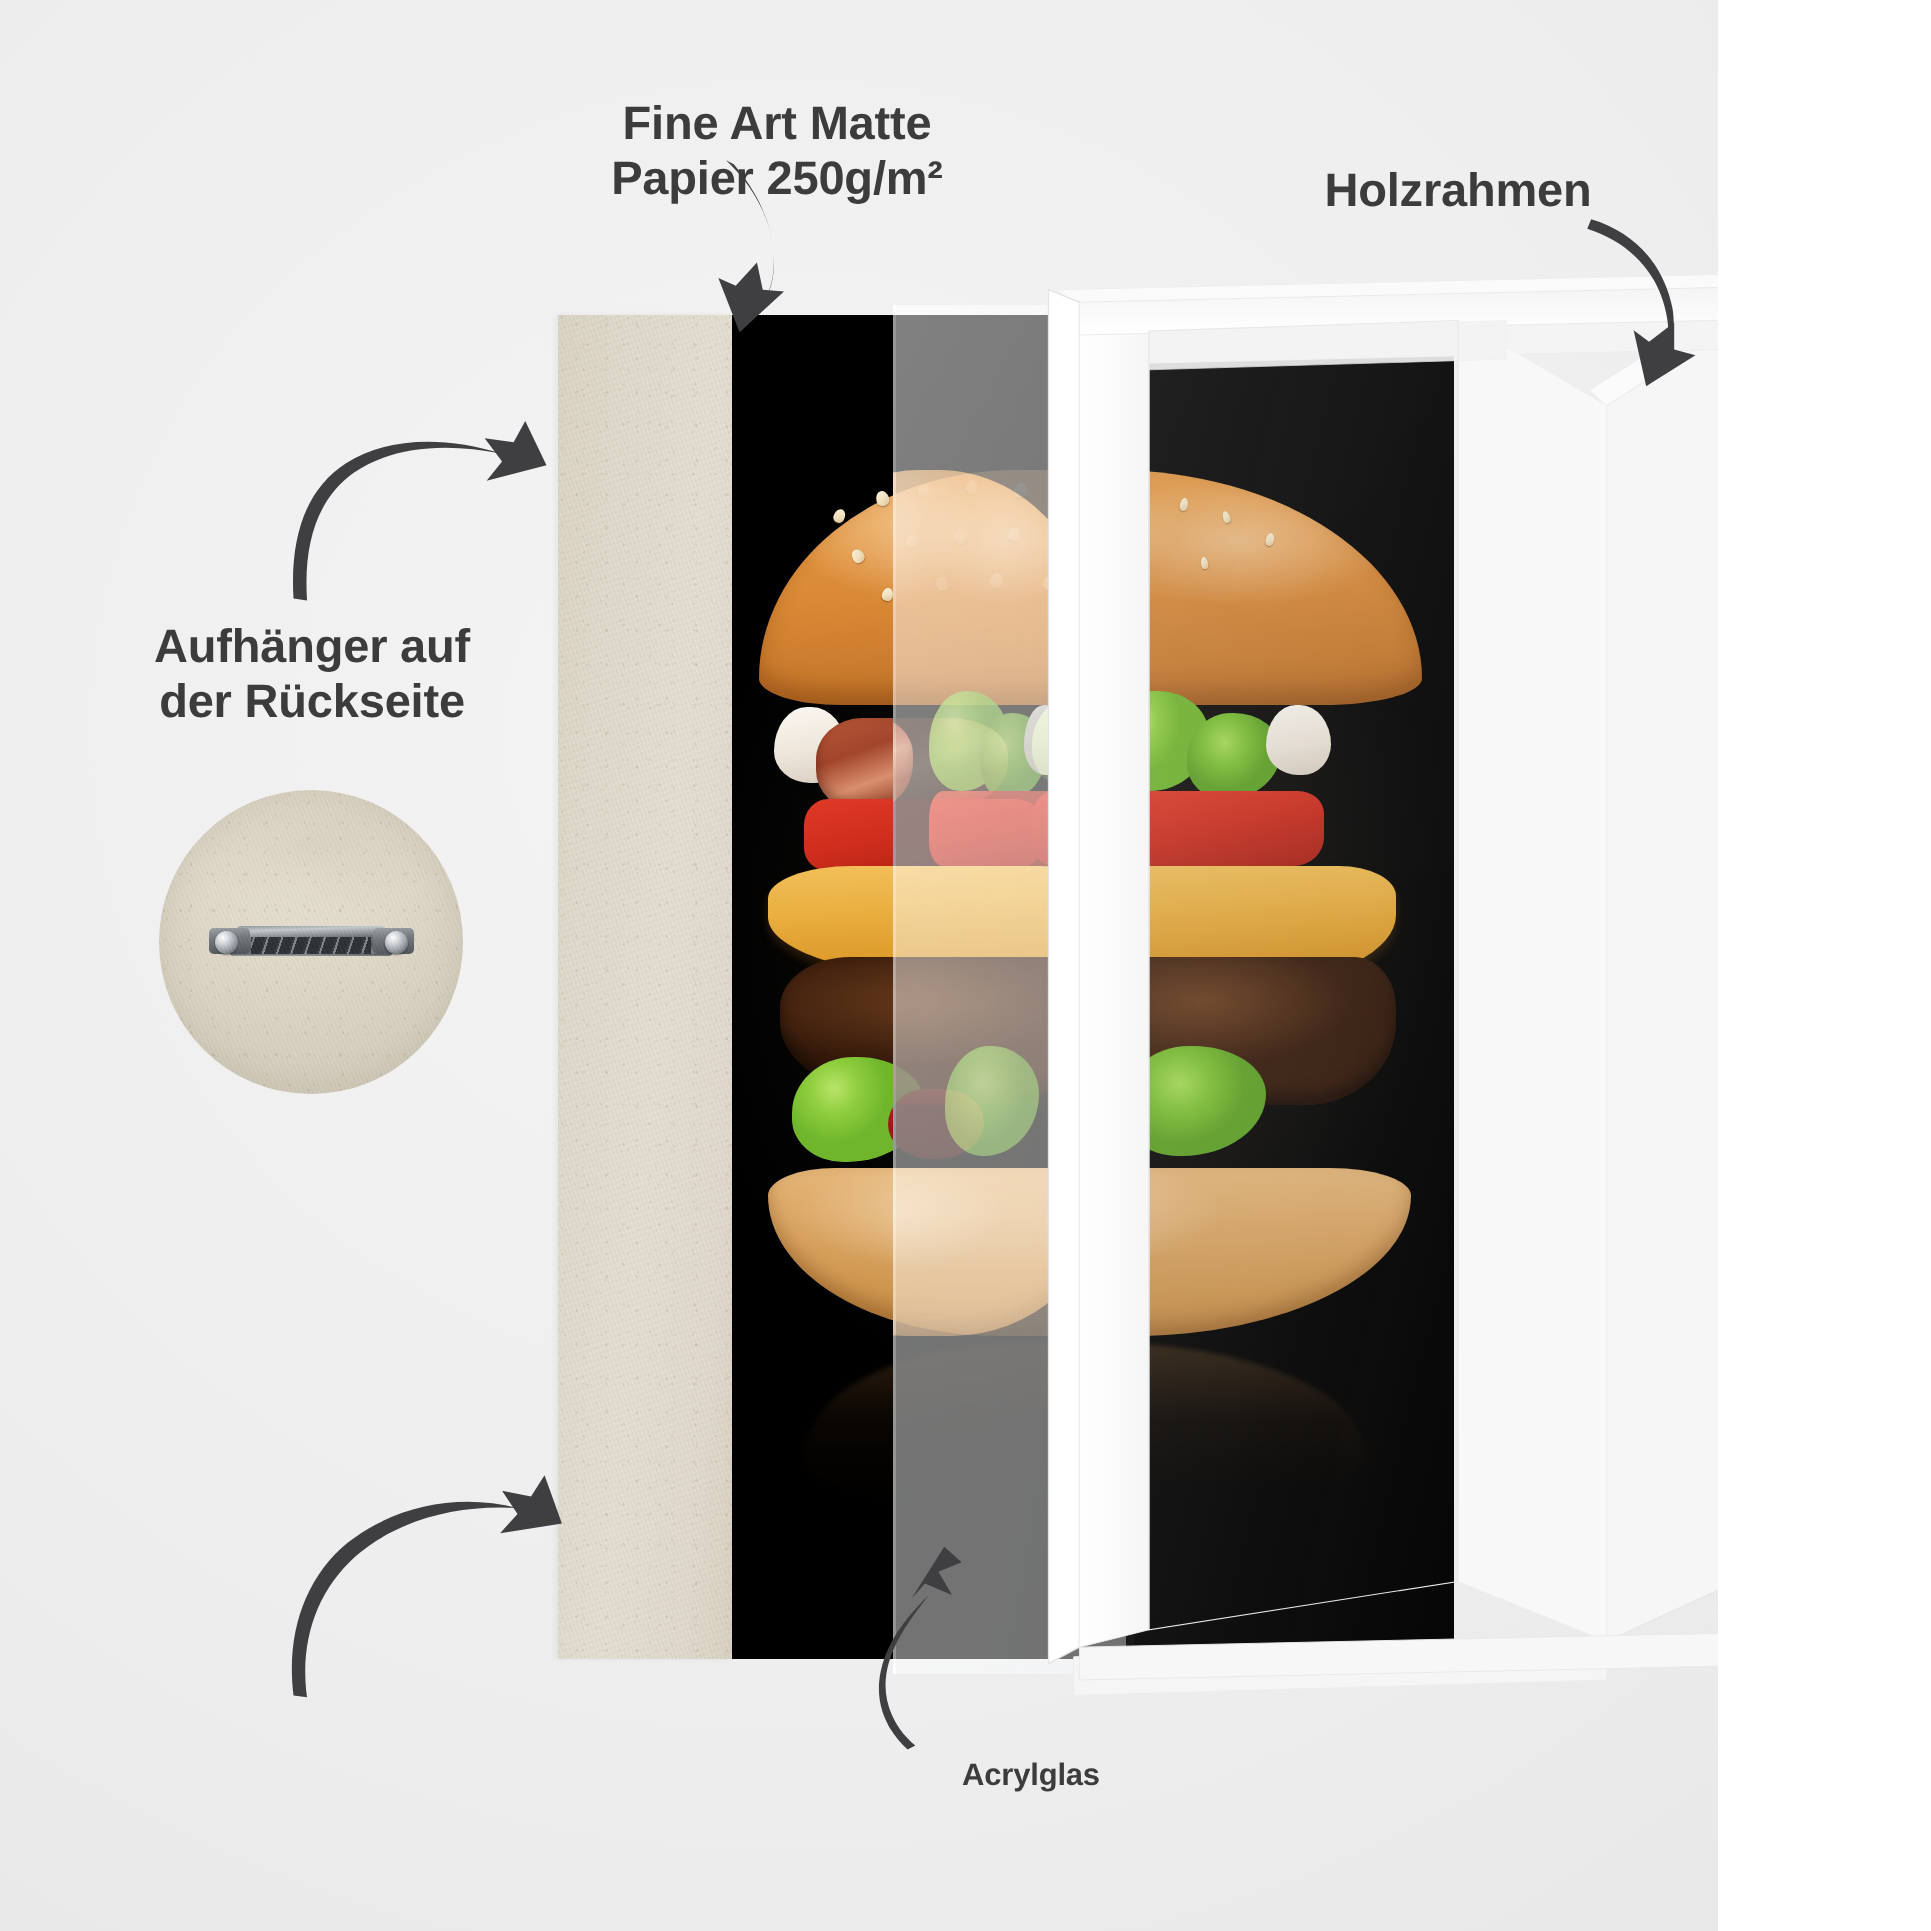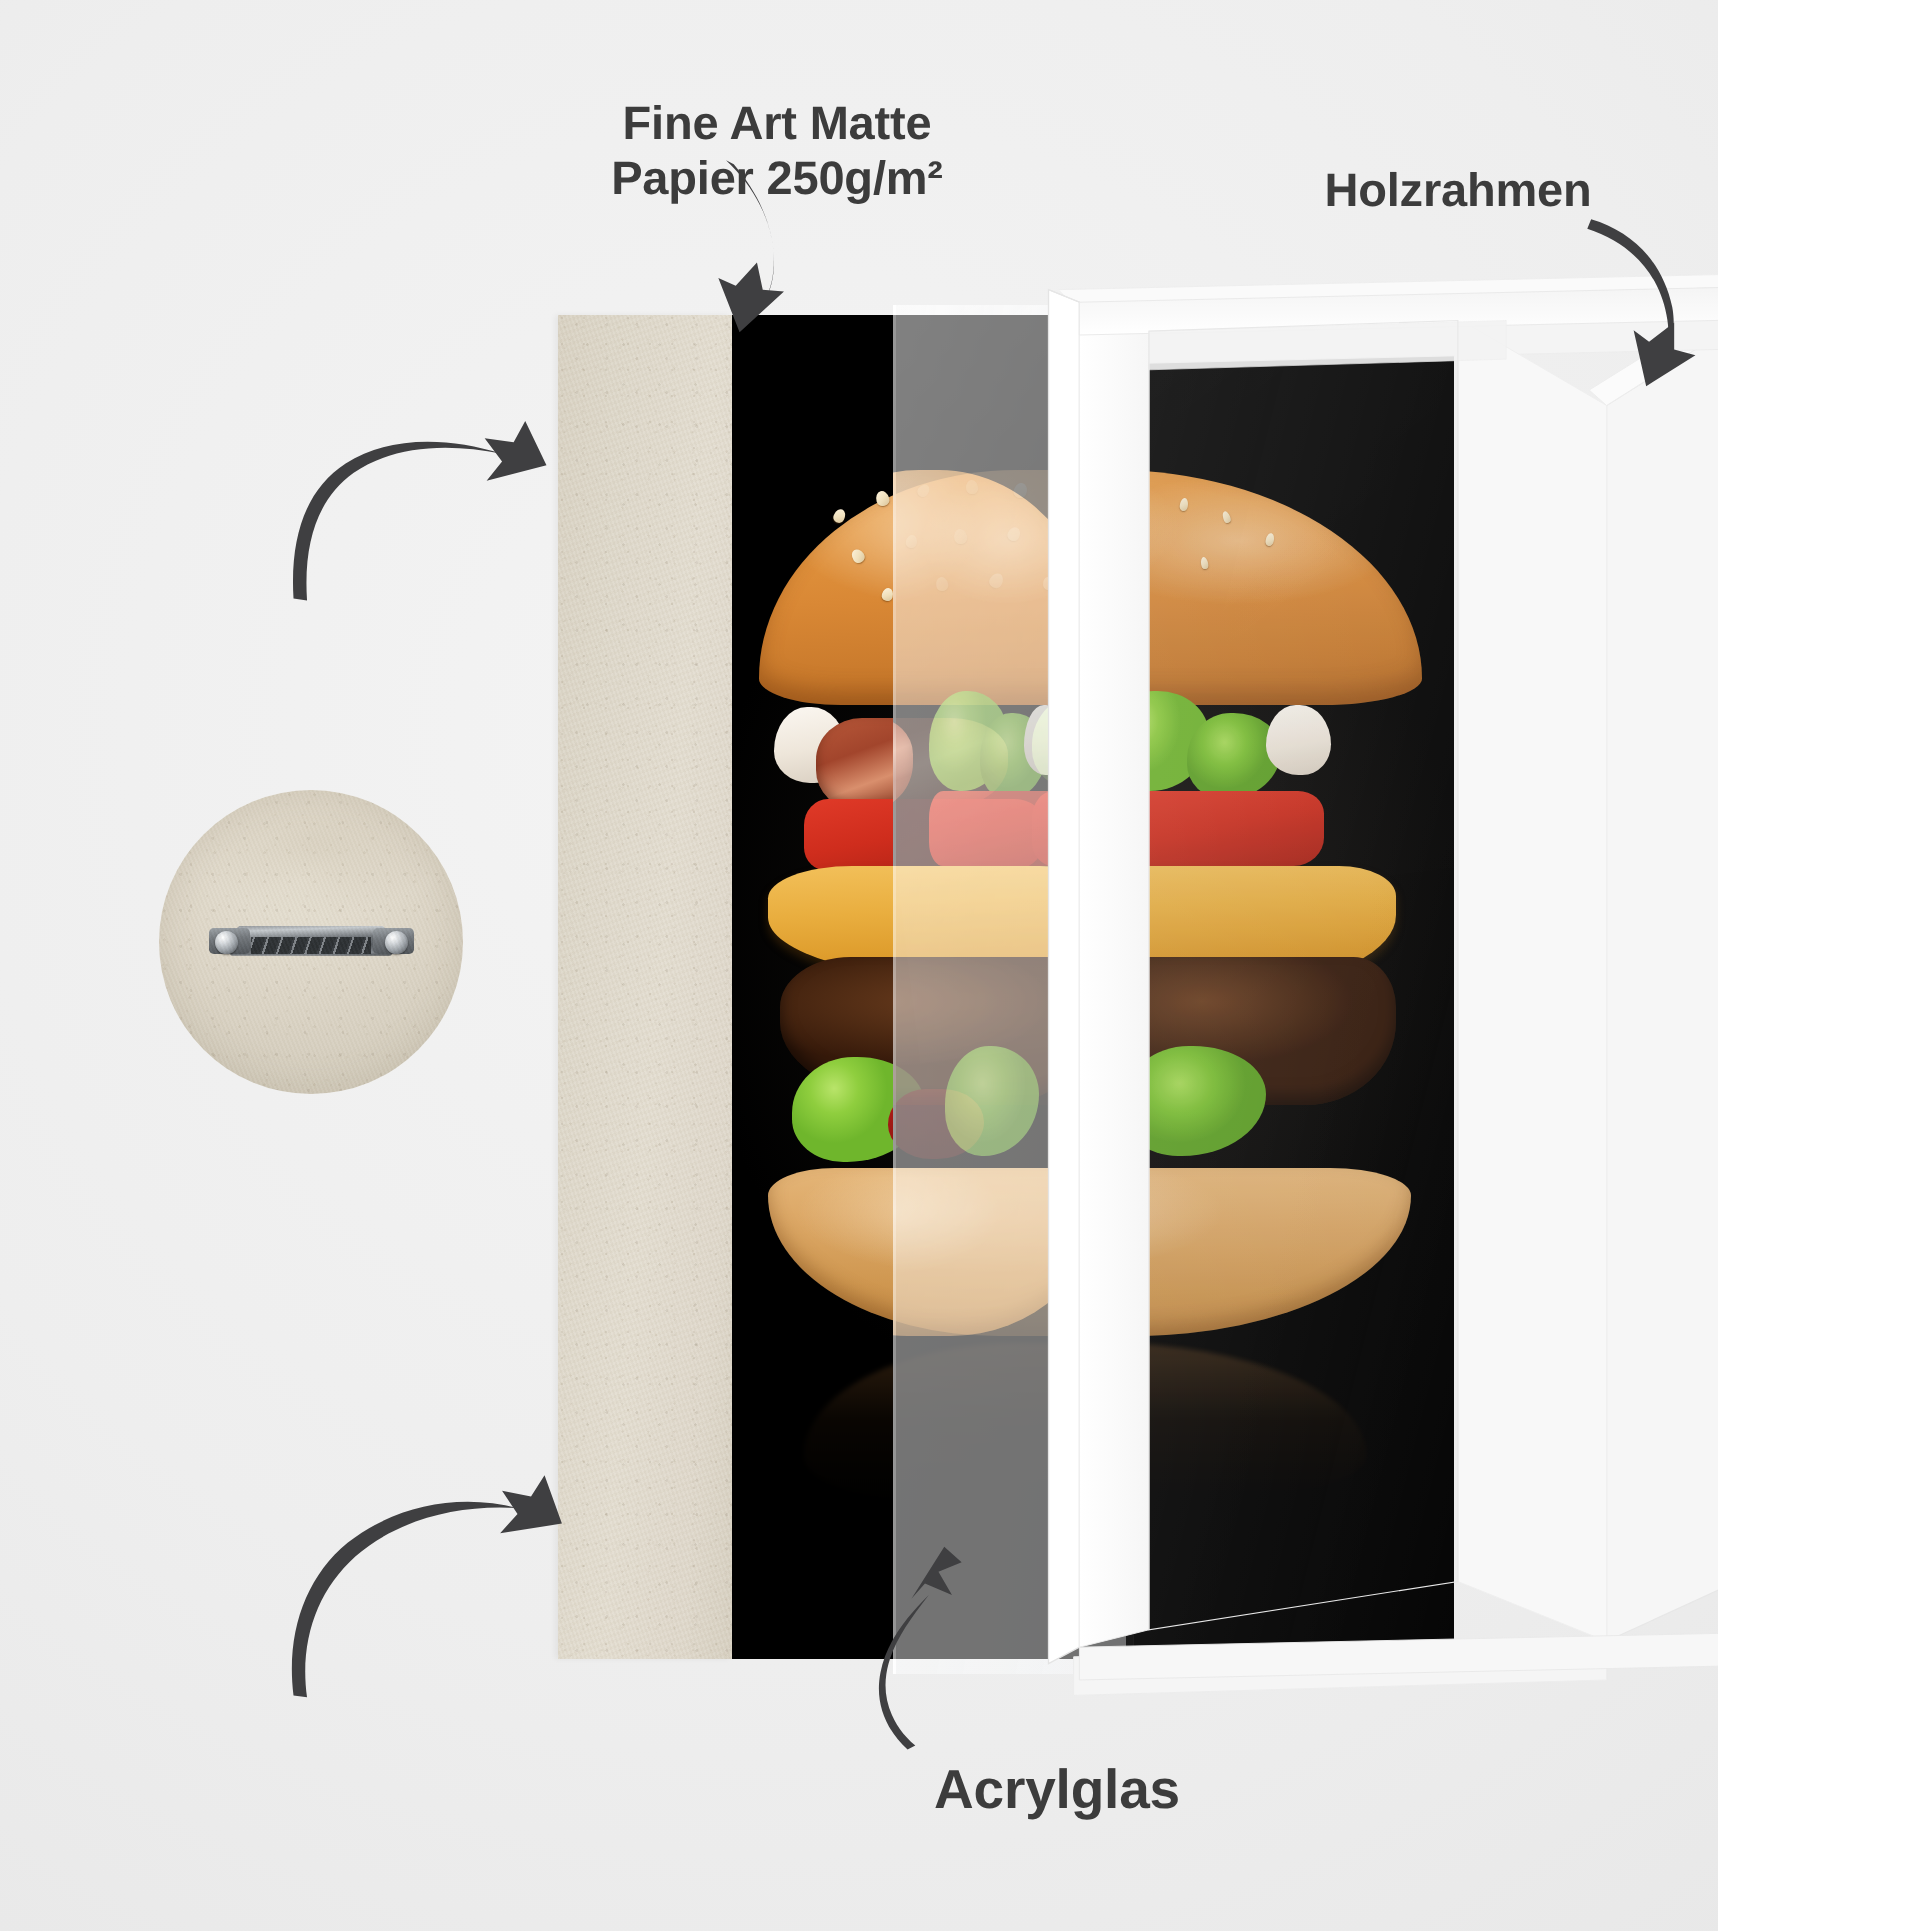--- a/index.html
+++ b/index.html
@@ -30,21 +30,21 @@
     line-height: 1.18;
     letter-spacing: -0.2px;
     white-space: pre-line;
     text-rendering: geometricPrecision;
   }
 
   #lbl-paper   { left: 777px;  top: 95px;  font-size: 47px; text-align: center; transform: translateX(-50%); }
   #lbl-frame   { left: 1458px; top: 162px; font-size: 47px; text-align: center; transform: translateX(-50%); }
   #lbl-hanger  { left: 312px;  top: 618px; font-size: 47px; text-align: center; transform: translateX(-50%); }
   #lbl-pappe   { left: 288px;  top: 1728px;font-size: 47px; text-align: center; transform: translateX(-50%); }
-  #lbl-acryl   { left: 1057px; top: 1757px;font-size: 55px; text-align: right; transform: translateX(-50%); }
+  #lbl-acryl   { left: 1031px; top: 1757px;font-size: 31px; text-align: right; transform: translateX(-50%); }
 
   svg.overlay {
     position: absolute;
     left: 0; top: 0;
     width: 1931px; height: 1931px;
     pointer-events: none;
   }
   .arrow { fill: #3f3f41; }
 
   
@@ -491,16 +491,18 @@
         C 940,1680 922,1706 918,1734
         C 914,1760 924,1788 948,1808
         Z"></path>
       <path class="arrow" d="M 978,1602 L 944,1656 L 958,1640 L 986,1652 L 972,1628 L 996,1618 Z"></path>
     </g>
   </svg>
 
   <div class="label" id="lbl-paper">Fine Art Matte
 Papier 250g/m²</div>
   <div class="label" id="lbl-frame">Holzrahmen</div>
+  <div class="label" id="lbl-hanger">Aufhänger auf
+der Rückseite</div>
   <div class="label" id="lbl-acryl">Acrylglas</div>
 
 </div>
 
 
 </body></html>

